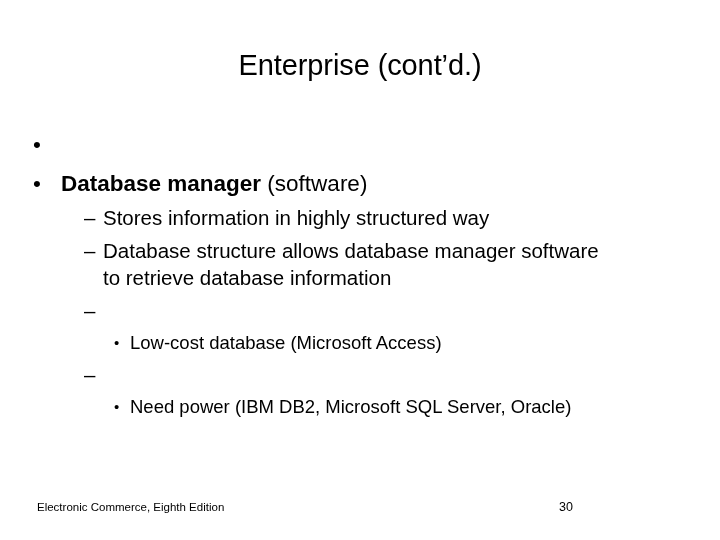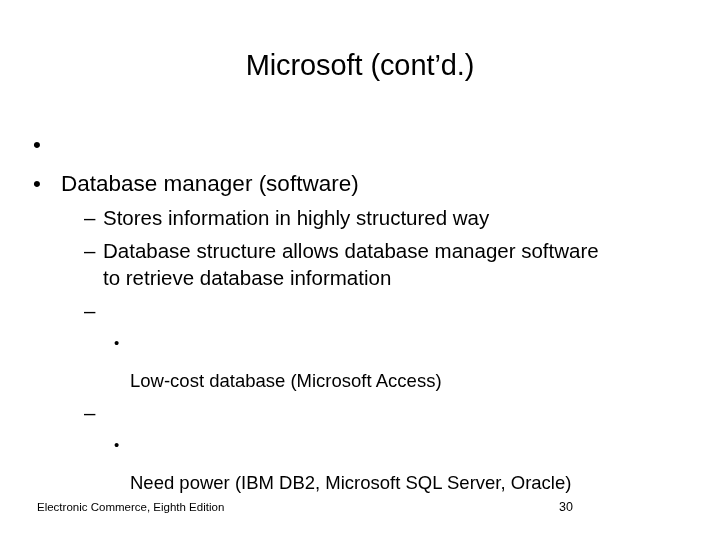--- a/index.html
+++ b/index.html
@@ -98,24 +98,23 @@
   }
   .lvl3 .marker {
     width: 16px;
     flex: 0 0 16px;
     font-size: 15px;
     line-height: 24px;
   }
   .lvl3 .btext {
     flex: 1 1 auto;
     white-space: nowrap;
-    margin-top: 38px;
   }
 
-  .bold-lead { font-weight: normal; }
+  .bold-lead { font-weight: bold; }
 
   
   .footer {
     position: absolute;
     left: 0;
     bottom: 0;
     width: 601px;
     height: 46px;
   }
   .footer-left {
@@ -134,21 +133,21 @@
     line-height: 14px;
     margin-left: 26px;
   }
 </style>
 </head>
 <body>
 
 <div class="slide">
 
   <h1 class="slide-title">
-    <span class="title-line">Microsoft (cont’d.)</span>
+    <span class="title-line">Enterprise (cont’d.)</span>
   </h1>
 
   <div class="body-content">
 
     <div class="bullet-row lvl1">
       <span class="marker">•</span>
     </div>
 
     <div class="gap-after-l1"></div>
 

